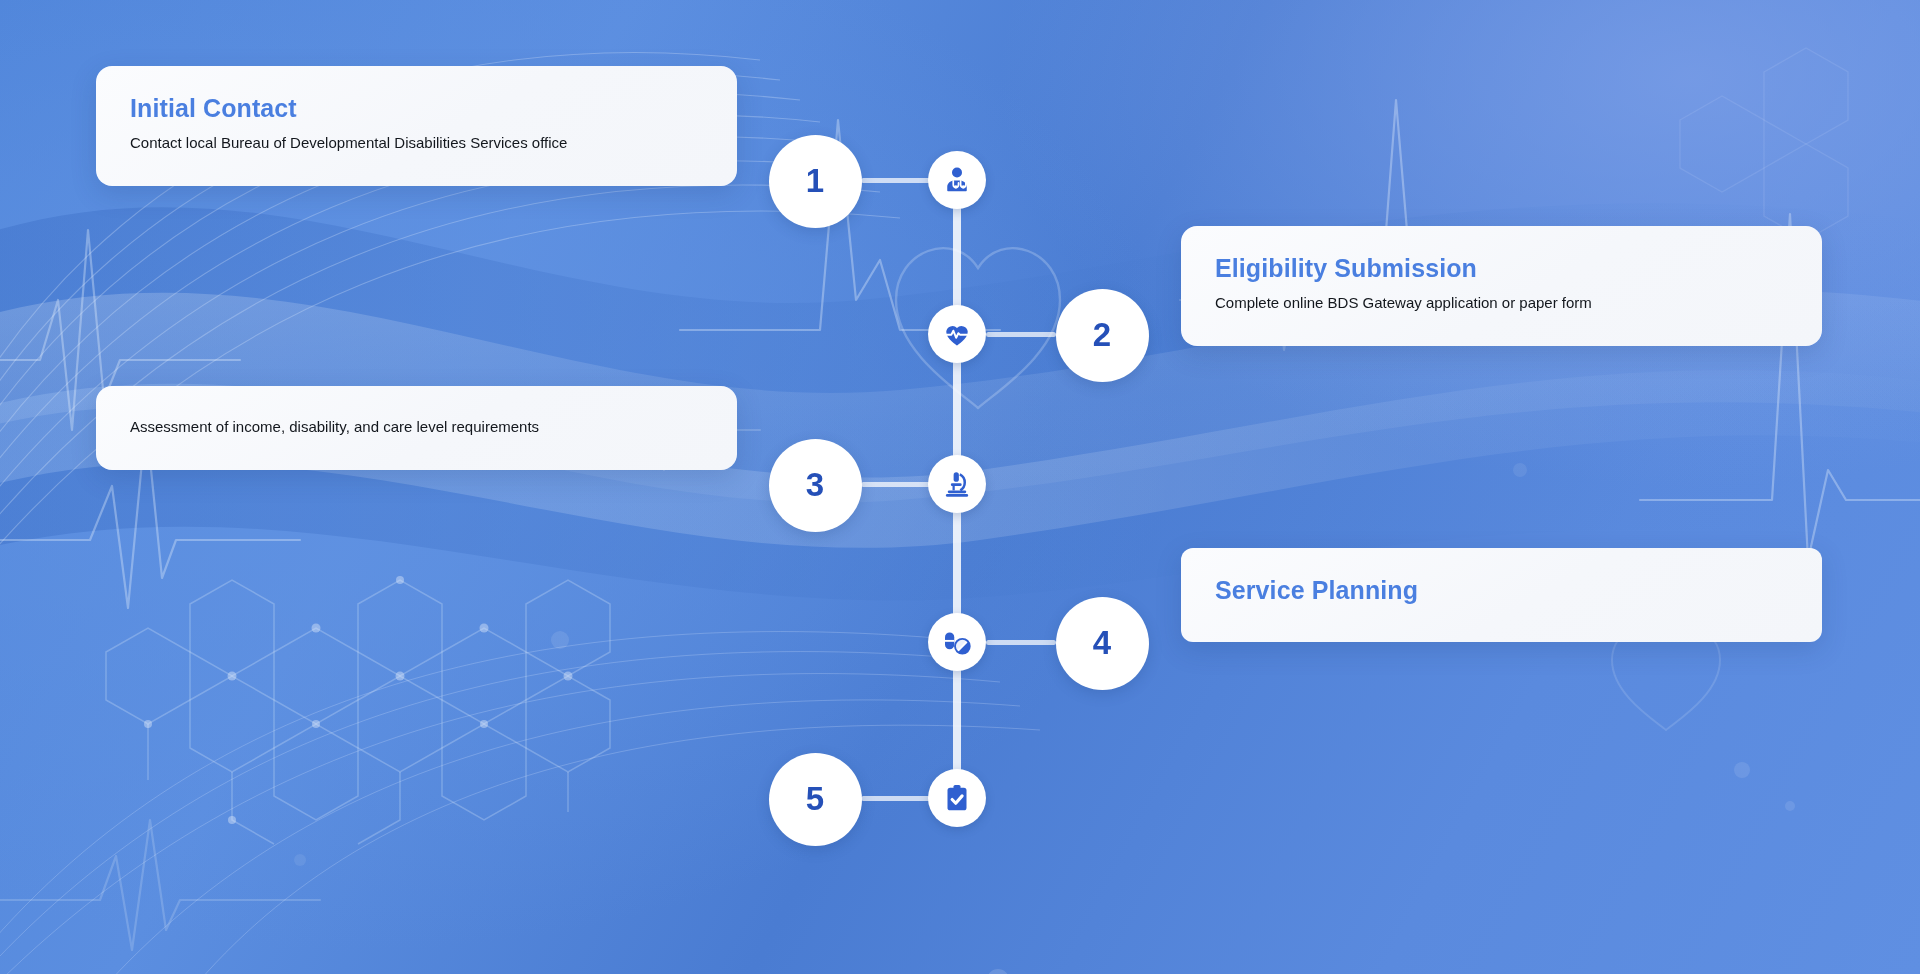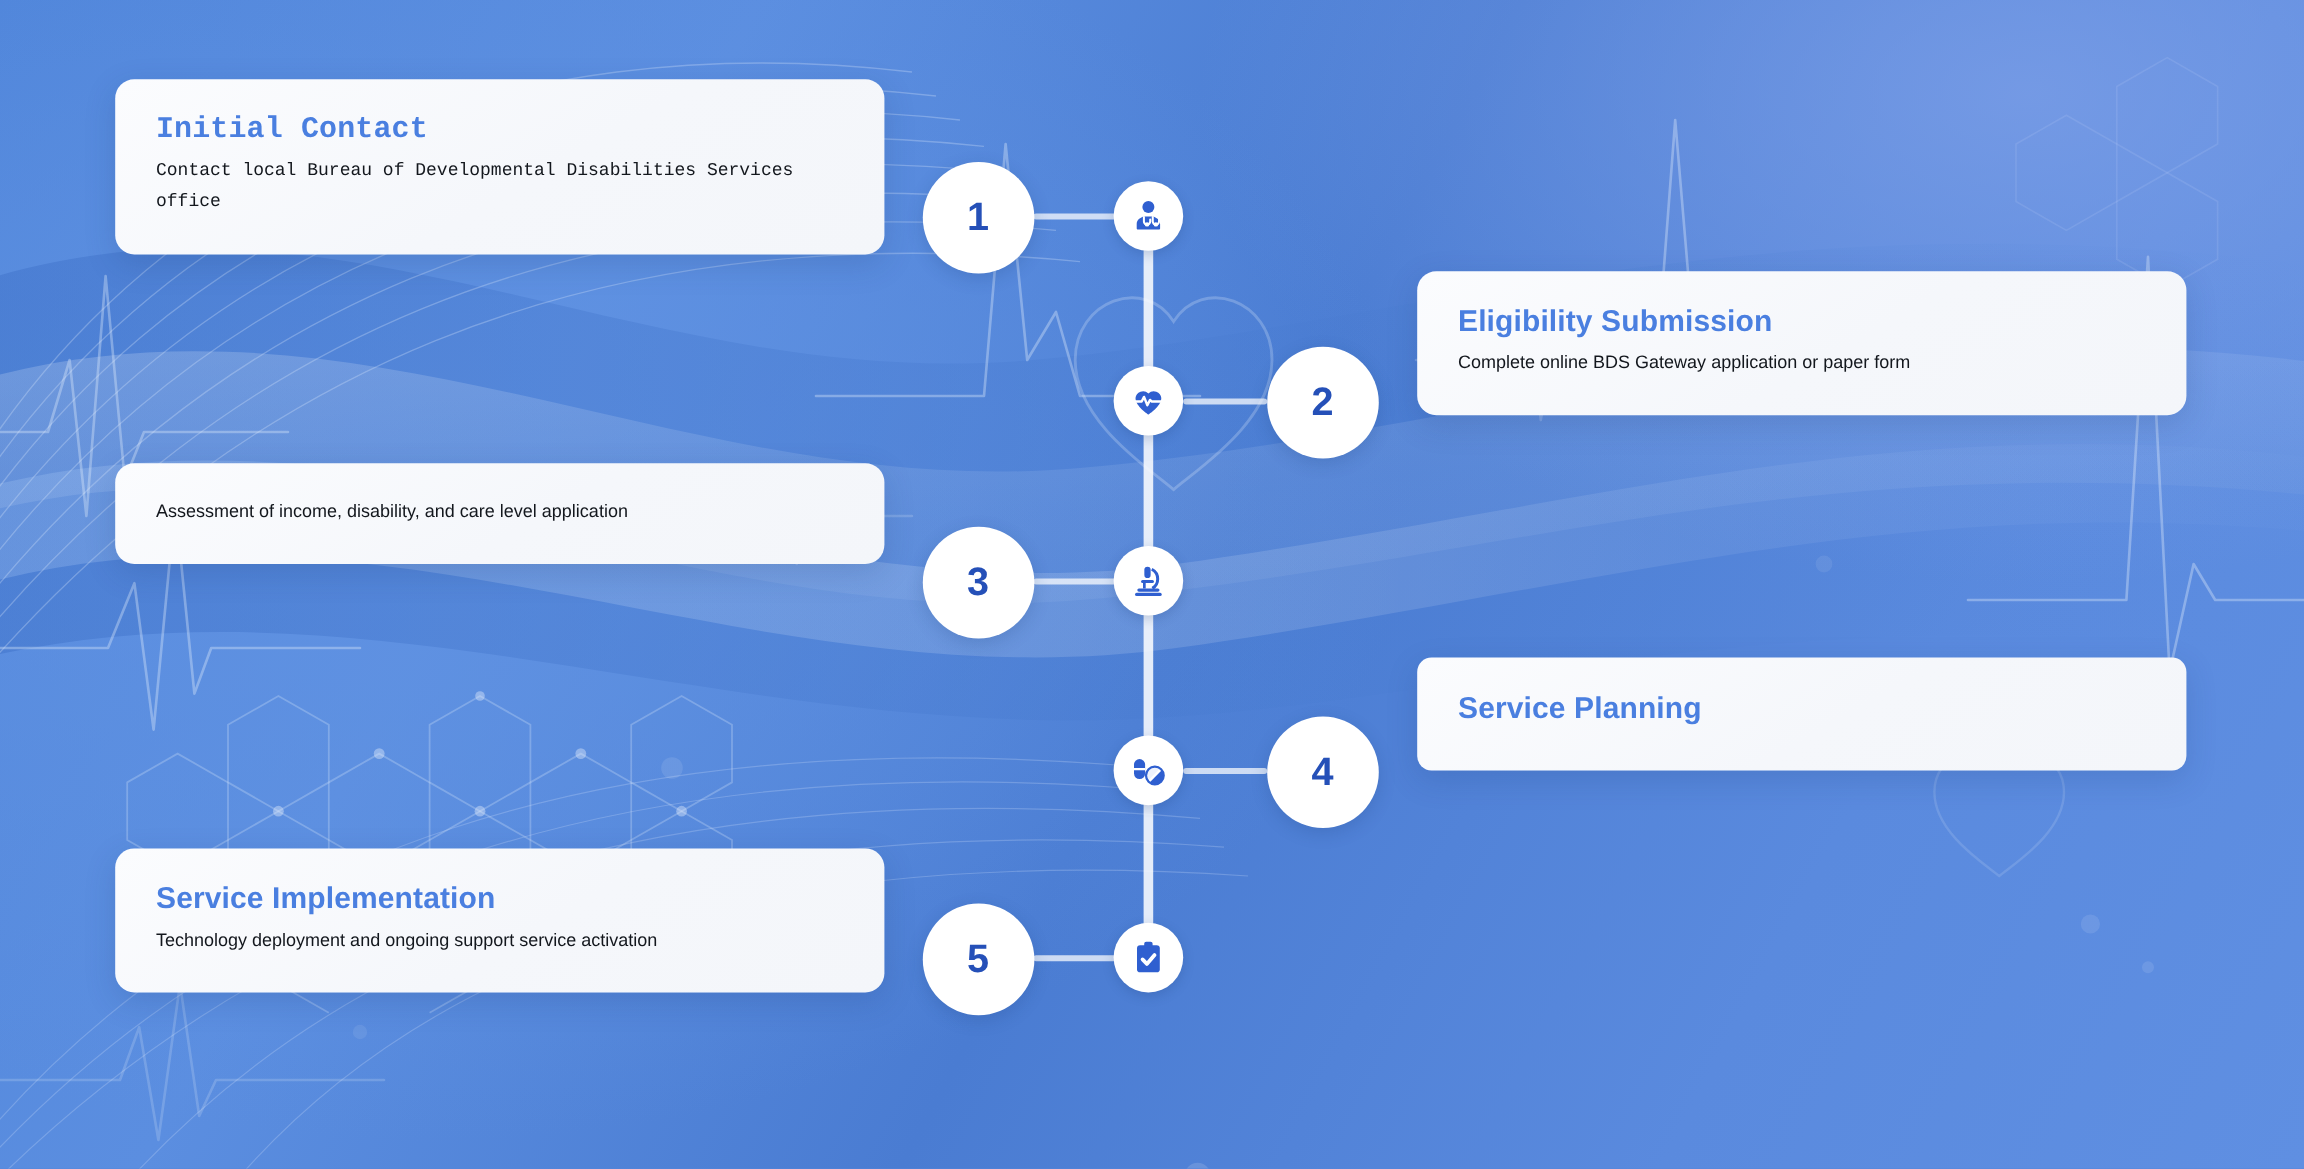--- a/index.html
+++ b/index.html
@@ -225,21 +225,21 @@
     <span>
       <svg viewBox="0 0 24 24" fill="#2f5fd0">
         <circle cx="12" cy="6" r="4"></circle>
         <path d="M4.2 20.4v-3.1c0-2.6 2.3-4.4 5.1-4.9h5.4c2.8.5 5.1 2.3 5.1 4.9v3.1a.6.6 0 0 1-.6.6H4.8a.6.6 0 0 1-.6-.6z"></path>
         <path d="M9 12.6v3.1a2.1 2.1 0 0 0 4.2 0v-1.4M14.9 12.6v3.1a2.1 2.1 0 0 0 4.2 0v-1.4" fill="none" stroke="#ffffff" stroke-width="1.35" stroke-linecap="round"></path>
         <circle cx="11.1" cy="17.6" r="1.45" fill="#ffffff"></circle>
         <circle cx="17" cy="17.6" r="1.45" fill="#ffffff"></circle>
       </svg>
     </span>
   </div>
-  <div class="card" style="left:96px;top:66px;font-family:Liberation Mono, monospace;">
+  <div class="card" style="left:96px;top:66px;">
     <div class="card-title">Initial Contact</div>
     <div class="card-desc">Contact local Bureau of Developmental Disabilities Services office</div>
   </div>
 
   <div class="num-circle" style="left:1055.5px;top:288.5px;">
     <span>2</span>
   </div>
   <div class="icon-node" style="left:928px;top:305px;">
     <span>
       <svg viewBox="0 0 24 24" fill="#2f5fd0">
@@ -262,21 +262,21 @@
         <rect x="9.3" y="2.6" width="4.2" height="7.6" rx="2.1"></rect>
         <path d="M13.8 5.2a6.3 6.3 0 0 1 3.4 5.6 6.3 6.3 0 0 1-3.1 5.4l1.1 1.7a8.3 8.3 0 0 0 4-7.1 8.3 8.3 0 0 0-4.5-7.4z"></path>
         <rect x="7.1" y="11.4" width="8.6" height="2.1" rx="1"></rect>
         <rect x="4.6" y="17.1" width="14.8" height="2.2" rx="1.1"></rect>
         <rect x="3.1" y="20" width="17.8" height="2.2" rx="1.1"></rect>
         <path d="M9.3 13.5v3.6" stroke="#2f5fd0" stroke-width="1.8"></path>
       </svg>
     </span>
   </div>
   <div class="card" style="left:96px;top:386px;">
-    <div class="card-desc">Assessment of income, disability, and care level application</div>
+    <div class="card-desc">Assessment of income, disability, and care level requirements</div>
   </div>
 
   <div class="num-circle" style="left:1055.5px;top:596.5px;">
     <span>4</span>
   </div>
   <div class="icon-node" style="left:928px;top:613px;">
     <span>
       <svg viewBox="0 0 24 24">
         <rect x="2.4" y="4.4" width="7.4" height="13.4" rx="3.7" fill="#2f5fd0"></rect>
         <path d="M2.4 11.1h7.4" stroke="#ffffff" stroke-width="1.5"></path>
@@ -296,18 +296,14 @@
   </div>
   <div class="icon-node" style="left:928px;top:769px;">
     <span>
       <svg viewBox="0 0 24 24" fill="#2f5fd0">
         <rect x="4.4" y="3.8" width="15.2" height="18" rx="2.1"></rect>
         <rect x="9.2" y="1.5" width="5.6" height="3.9" rx="1.3"></rect>
         <path d="M8.1 13.2l2.9 3 5.1-5.9" fill="none" stroke="#ffffff" stroke-width="2.5" stroke-linecap="round" stroke-linejoin="round"></path>
       </svg>
     </span>
   </div>
-  <div class="card" style="left:96px;top:707px;">
-    <div class="card-title">Service Implementation</div>
-    <div class="card-desc">Technology deployment and ongoing support service activation</div>
-  </div>
 
 </div>
 
 </body></html>

